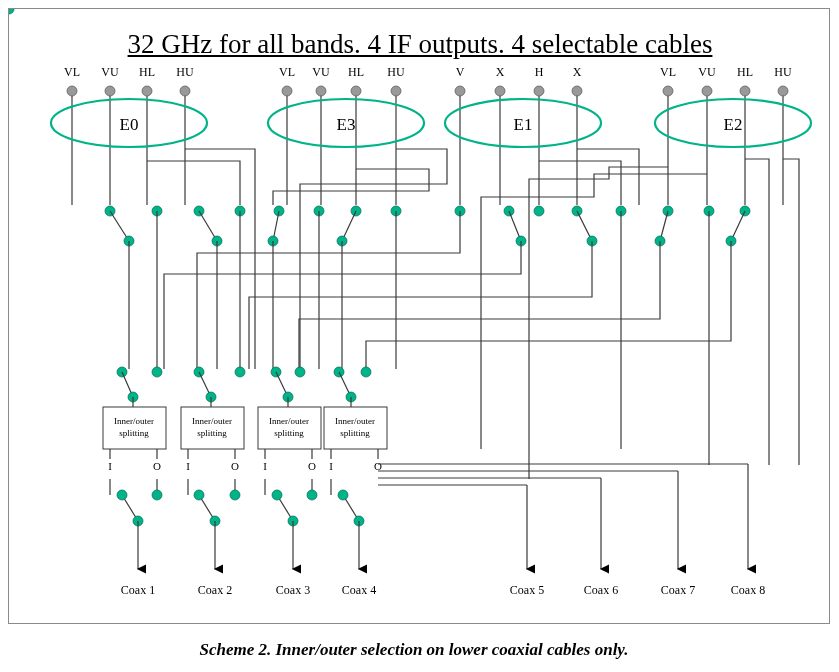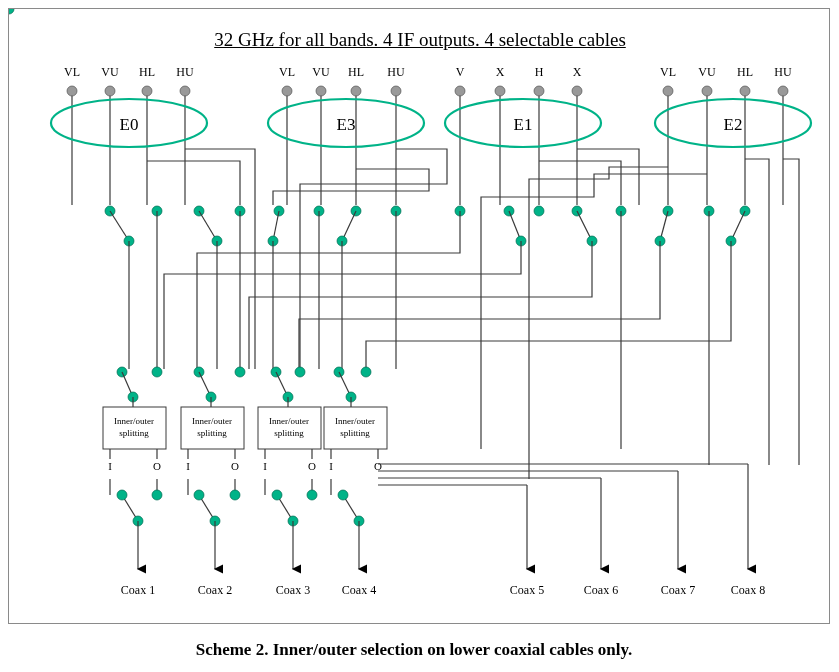--- a/index.html
+++ b/index.html
@@ -28,37 +28,38 @@
     border: 1px solid #8a8a8a;
     box-sizing: border-box;
     background: #ffffff;
   }
   .title {
     position: absolute;
     left: 0;
     top: 20px;
     width: 822px;
     text-align: center;
-    font-size: 19px;
+    font-size: 27px;
     font-family: "Liberation Serif", serif;
     color: #000000;
   }
   .title span.underline {
     text-decoration: underline;
   }
   .caption {
     position: absolute;
     left: 0;
     top: 640px;
     width: 828px;
     text-align: center;
     font-size: 17px;
     font-weight: bold;
     font-family: "Liberation Serif", serif;
     color: #000000;
+    font-style: italic;
   }
   svg.diagram {
     position: absolute;
     left: 0;
     top: 0;
     width: 822px;
     height: 616px;
   }
   .port-label, .coax-label, .io-label {
     font-family: "Liberation Serif", serif;

